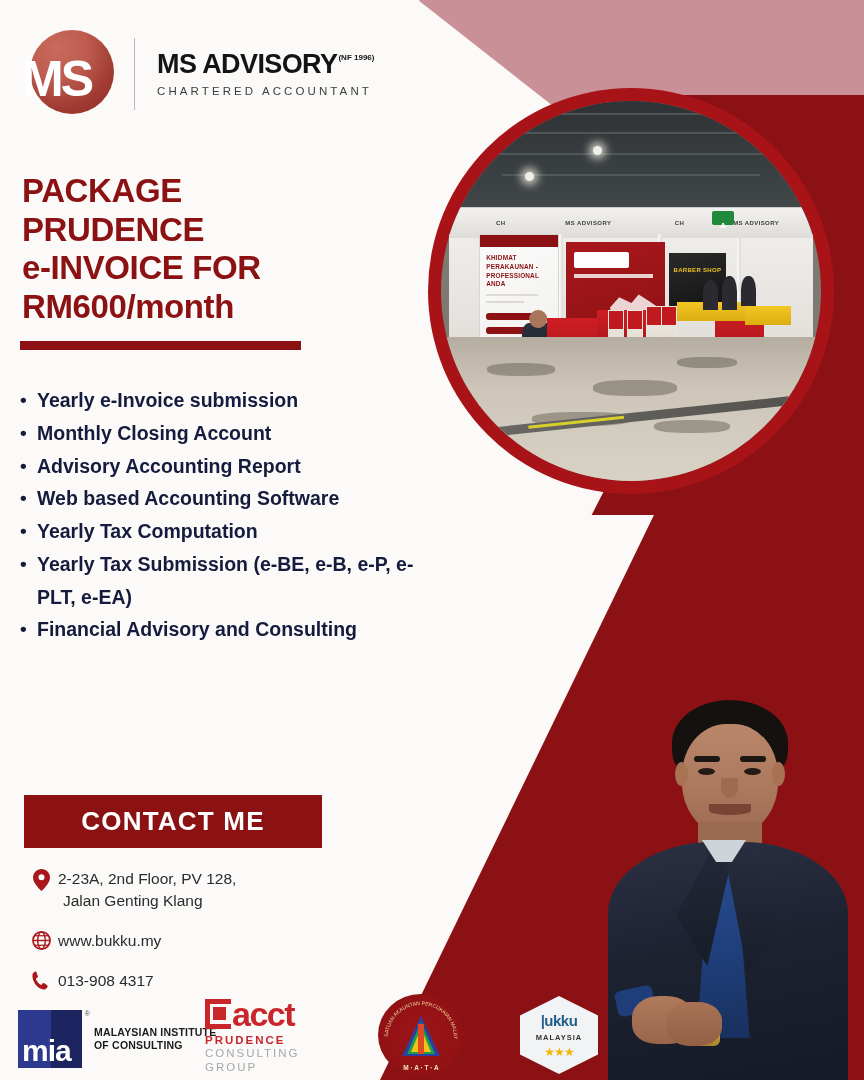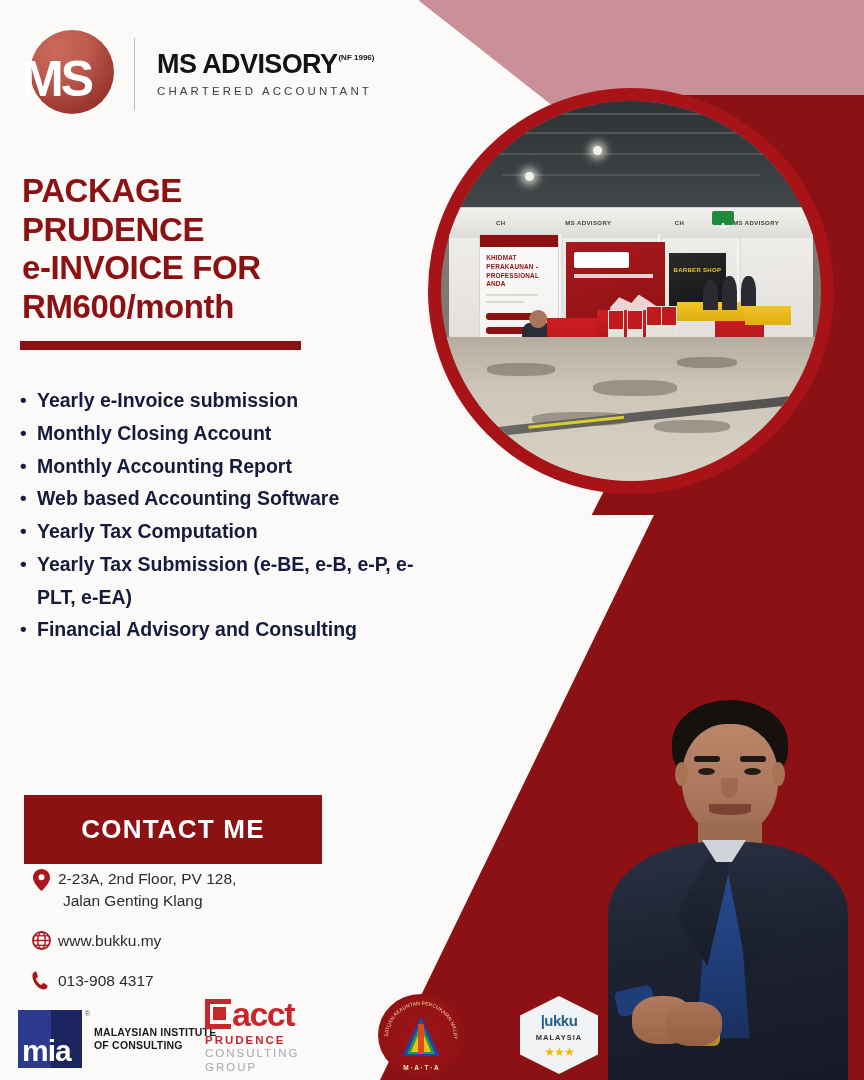--- a/index.html
+++ b/index.html
@@ -87,21 +87,21 @@
     color:#141B3D;font-size:19.5px;font-weight:bold;line-height:1.68;
   }
   .bullet-row{display:flex;align-items:flex-start;}
   .bullet-dot{
     width:17px;flex:0 0 17px;text-align:left;font-size:19px;line-height:1.68;
   }
   .bullet-text{flex:1;}
 
   
   .contact-btn{
-    position:absolute;left:24px;top:795px;width:298px;height:69px;background:#8B1113;
+    position:absolute;left:24px;top:795px;width:298px;height:53px;background:#8B1113;
     display:flex;align-items:center;justify-content:center;z-index:30;
   }
   .contact-btn span{
     color:#ffffff;font-size:26px;font-weight:bold;letter-spacing:1.2px;
   }
   .contact-list{position:absolute;left:24px;top:868px;width:330px;z-index:30;}
   .contact-row{display:flex;align-items:flex-start;margin-bottom:18px;}
   .contact-ico{
     width:34px;flex:0 0 34px;display:flex;align-items:flex-start;justify-content:center;
     padding-top:1px;
@@ -496,21 +496,21 @@
     <div class="bullet-row">
       <div class="bullet-dot">•</div>
       <div class="bullet-text">Yearly e-Invoice submission</div>
     </div>
     <div class="bullet-row">
       <div class="bullet-dot">•</div>
       <div class="bullet-text">Monthly Closing Account</div>
     </div>
     <div class="bullet-row">
       <div class="bullet-dot">•</div>
-      <div class="bullet-text">Monthly Accounting Report</div>
+      <div class="bullet-text">Advisory Accounting Report</div>
     </div>
     <div class="bullet-row">
       <div class="bullet-dot">•</div>
       <div class="bullet-text">Web based Accounting Software</div>
     </div>
     <div class="bullet-row">
       <div class="bullet-dot">•</div>
       <div class="bullet-text">Yearly Tax Computation</div>
     </div>
     <div class="bullet-row">

